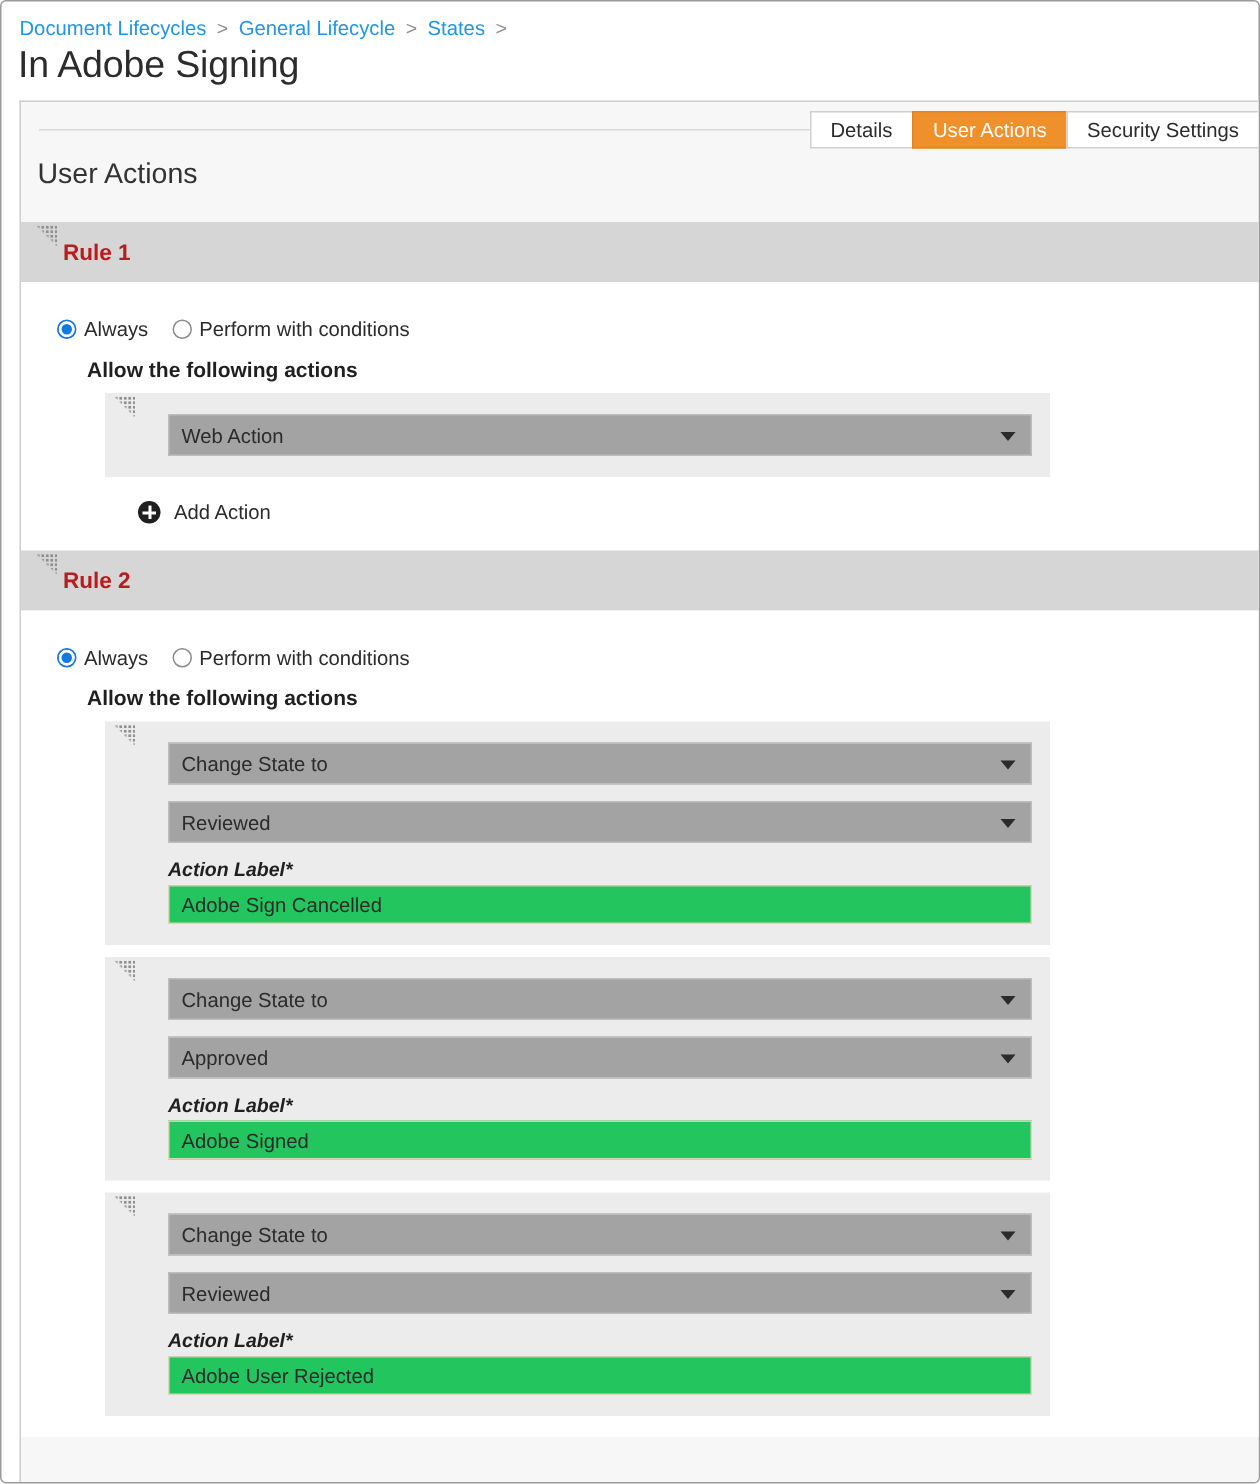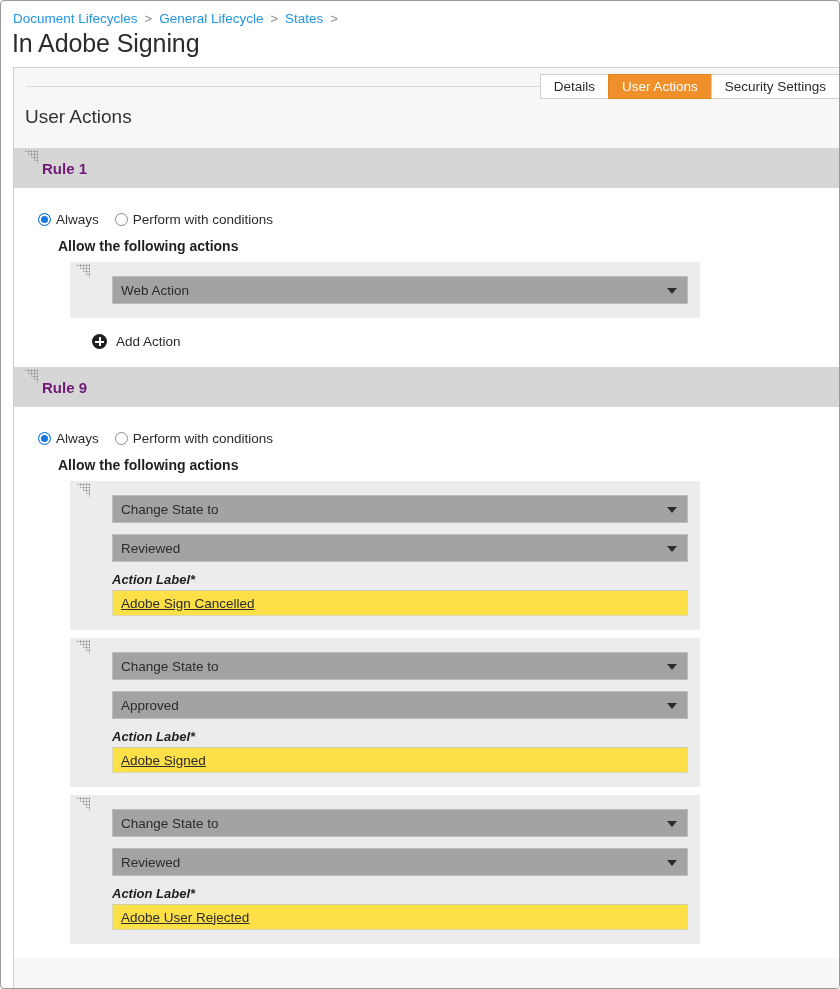--- a/index.html
+++ b/index.html
@@ -145,21 +145,21 @@
     background: #d6d6d6;
     height: 40px;
     display: flex;
     align-items: center;
     padding-left: 28px;
     box-sizing: border-box;
   }
   .rule-header .rule-title {
     font-size: 15px;
     font-weight: bold;
-    color: #701a75;
+    color: #b91c1c;
   }
 
   
   .grip {
     position: absolute;
     width: 14px;
     height: 14px;
     pointer-events: auto;
     cursor: move;
     background-image:
@@ -264,33 +264,32 @@
     font-size: 13px;
     font-weight: bold;
     color: #1f1f1f;
     margin: -2px 0 2px 0;
     line-height: 17px;
     font-style: italic;
   }
 
   .text-input {
     height: 26px;
-    background: #fde047;
+    background: #22c55e;
     border: 1px solid #d9d8b2;
     border-top-color: #cfceab;
     box-sizing: border-box;
     display: flex;
     align-items: center;
     padding: 0 8px;
     font-size: 13.5px;
     color: #2b2b2b;
     cursor: text;
     white-space: nowrap;
     overflow: hidden;
-    text-decoration: underline;
   }
 
   
   .add-action-row {
     display: flex;
     align-items: center;
     padding: 16px 0 18px 78px;
     cursor: pointer;
   }
   .plus-icon {
@@ -365,21 +364,21 @@
             </div>
             <div class="add-action-row">
               <span class="plus-icon"></span>
               <span class="add-action-label">Add Action</span>
             </div>
           </div>
         </div>
         <div class="rule-block">
           <div class="rule-header">
             <div class="grip rule-grip"></div>
-            <div class="rule-title">Rule 9</div>
+            <div class="rule-title">Rule 2</div>
           </div>
           <div class="rule-body">
             <div class="radio-row">
               <div class="radio checked"></div>
               <span class="radio-label">Always</span>
               <div class="radio"></div>
               <span class="radio-label">Perform with conditions</span>
             </div>
             <div class="allow-heading">Allow the following actions</div>
             <div class="action-group">

